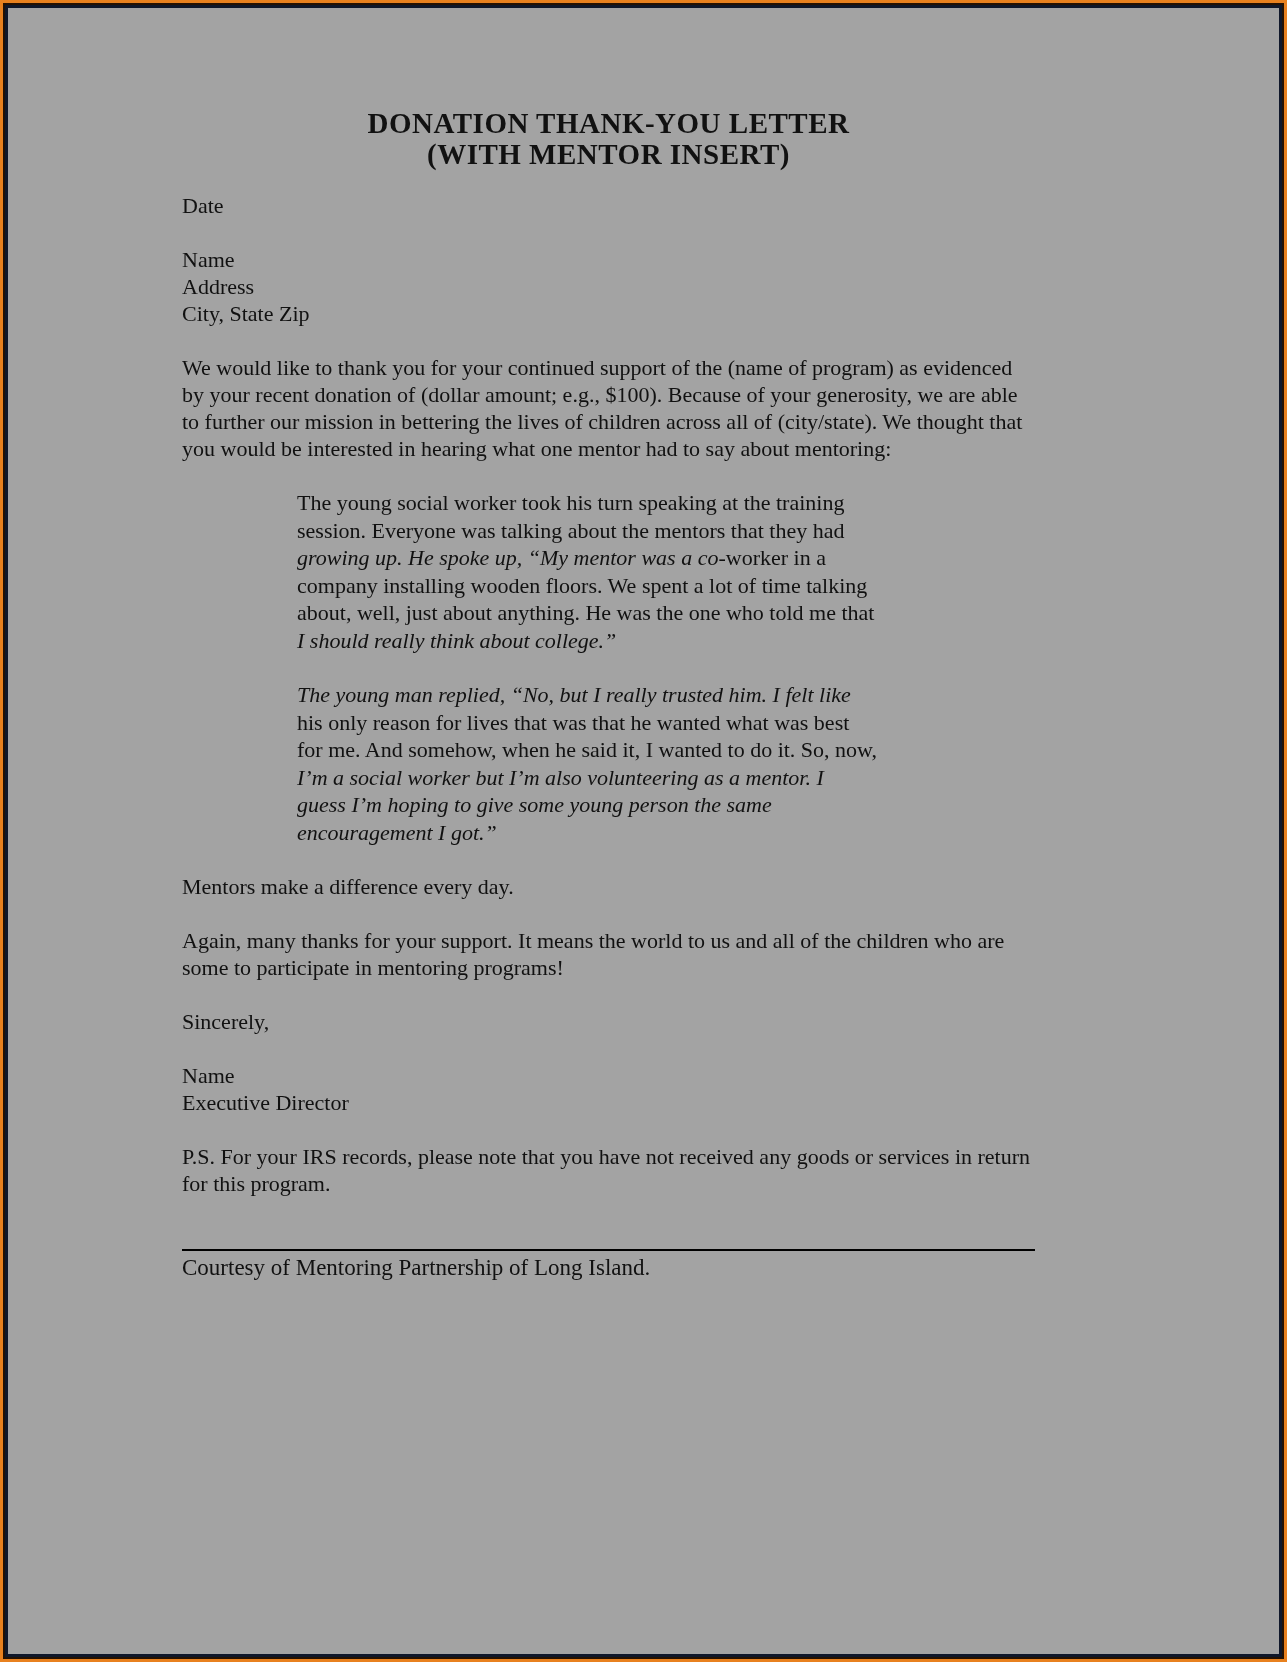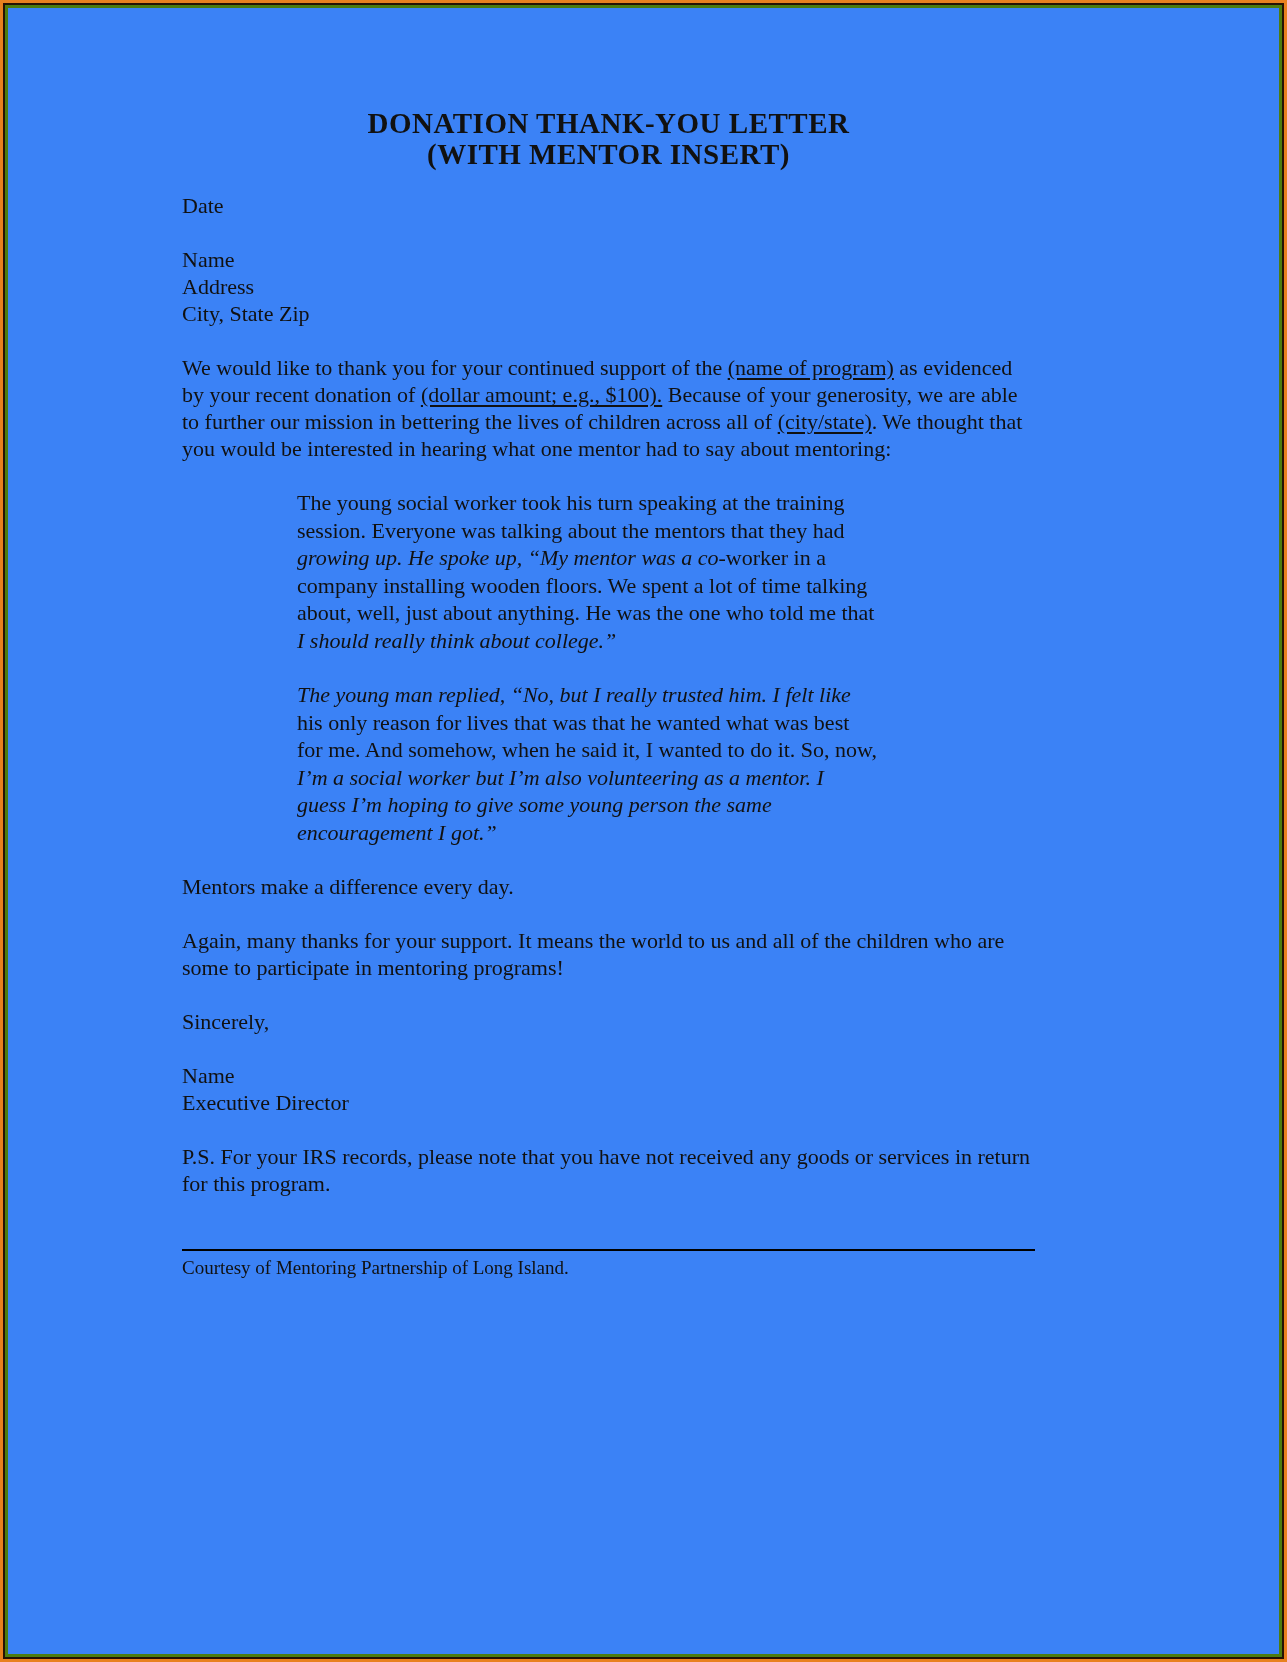--- a/index.html
+++ b/index.html
@@ -13,46 +13,46 @@
     width: 1287px; height: 1662px;
     border: 3px solid #e8811f;
     background: #e8811f;
   }
   .frame-mid {
     width: 100%; height: 100%;
     border: 2px solid #241204;
   }
   .frame-inner {
     width: 100%; height: 100%;
-    border: 3px solid #4d7c0f;
-    background: #3b82f6;
+    border: 3px solid #0f172a;
+    background: #a3a3a3;
     padding: 100px 244px 30px 174px;
     overflow: hidden;
   }
   .title {
     font-size: 29px;
     font-weight: bold;
     text-align: center;
     line-height: 31px;
     letter-spacing: 0.5px;
   }
   .body-text { font-size: 22px; line-height: 27px; }
   p.para { margin-top: 27px; }
   p.first-para { margin-top: 22px; }
   .quote {
     margin: 27px 0 0 115px;
     line-height: 27.5px;
   }
-  .u { text-decoration: underline; text-underline-offset: 3px; text-align: center; }
+  .u { text-underline-offset: 3px; text-align: center; }
   .it { font-style: italic; }
   .footer {
     margin-top: 52px;
     border-top: 2px solid #000000;
     padding-top: 5px;
-    font-size: 19px;
+    font-size: 23px;
     line-height: 24px;
   }
 </style>
 </head>
 <body>
 
 <div class="page">
   <div class="frame-mid">
     <div class="frame-inner body-text">
 

